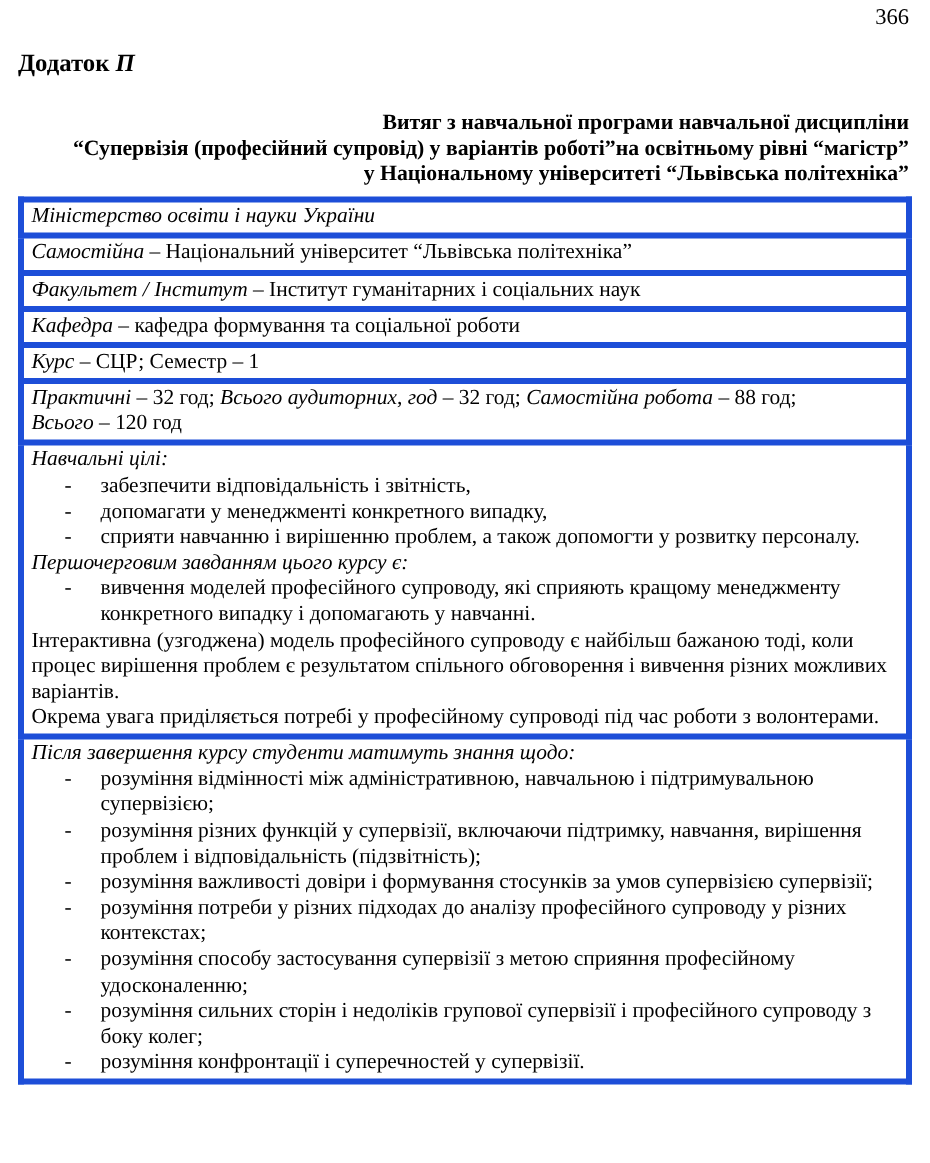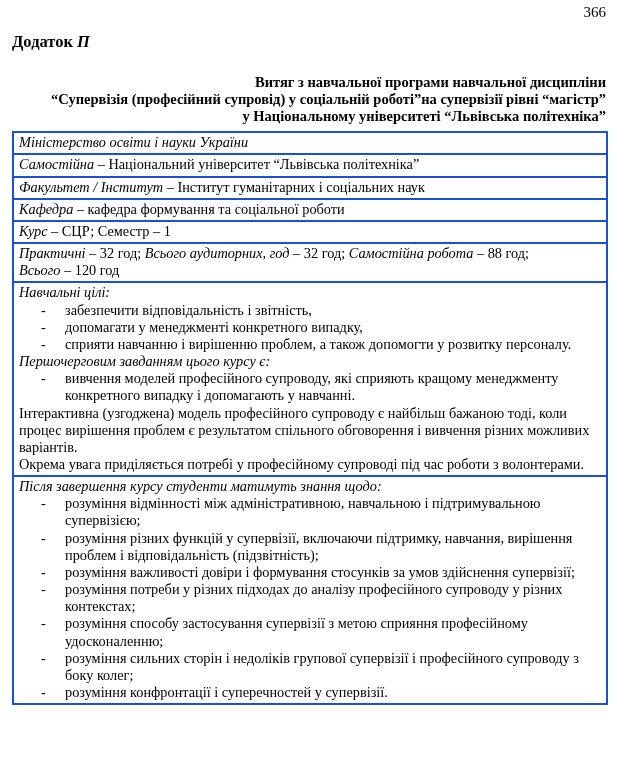--- a/index.html
+++ b/index.html
@@ -46,21 +46,21 @@
     margin-top: 22px;
     margin-bottom: 6px;
     padding: 0 2px;
   }
   table.main {
     border-collapse: collapse;
     width: 596px;
     table-layout: fixed;
   }
   table.main td {
-    border: 2px solid #1d4ed8;
+    border: 4px solid #1d4ed8;
     padding: 1px 5px 2px 5px;
     font-size: 14.3px;
     line-height: 1.2;
     vertical-align: top;
   }
   .it { font-style: italic; }
   .bullets {
     margin: 0;
     padding: 0;
     list-style: none;
@@ -88,21 +88,21 @@
 
   <div class="page-number">366</div>
 
   <div class="appendix-title">
     <span>Додаток</span>
     <span class="ital">П</span>
   </div>
 
   <div class="doc-heading">
     <div>Витяг з навчальної програми навчальної дисципліни</div>
-    <div>“Супервізія (професійний супровід) у соціальній роботі”на супервізії рівні “магістр”</div>
+    <div>“Супервізія (професійний супровід) у варіантів роботі”на освітньому рівні “магістр”</div>
     <div>у Національному університеті “Львівська політехніка”</div>
   </div>
 
   <table class="main">
     <tbody>
       <tr>
         <td>
           <span class="it">Міністерство освіти і науки України</span><span></span>
         </td>
       </tr>
@@ -151,21 +151,21 @@
           <div class="plain-para">Інтерактивна (узгоджена) модель професійного супроводу є найбільш бажаною тоді, коли процес вирішення проблем є результатом спільного обговорення і вивчення різних можливих варіантів.</div>
           <div class="plain-para">Окрема увага приділяється потребі у професійному супроводі під час роботи з волонтерами.</div>
         </td>
       </tr>
       <tr>
         <td>
           <div class="it plain-para">Після завершення курсу студенти матимуть знання щодо:</div>
           <ul class="bullets">
             <li><span class="dash">-</span><span>розуміння відмінності між адміністративною, навчальною і підтримувальною супервізією;</span></li>
             <li><span class="dash">-</span><span>розуміння різних функцій у супервізії, включаючи підтримку, навчання, вирішення проблем і відповідальність (підзвітність);</span></li>
-            <li><span class="dash">-</span><span>розуміння важливості довіри і формування стосунків за умов здійснення супервізії;</span></li>
+            <li><span class="dash">-</span><span>розуміння важливості довіри і формування стосунків за умов супервізією супервізії;</span></li>
             <li><span class="dash">-</span><span>розуміння потреби у різних підходах до аналізу професійного супроводу у різних контекстах;</span></li>
             <li><span class="dash">-</span><span>розуміння способу застосування супервізії з метою сприяння професійному удосконаленню;</span></li>
             <li><span class="dash">-</span><span>розуміння сильних сторін і недоліків групової супервізії і професійного супроводу з боку колег;</span></li>
             <li><span class="dash">-</span><span>розуміння конфронтації і суперечностей у супервізії.</span></li>
           </ul>
         </td>
       </tr>
     </tbody>
   </table>
 

